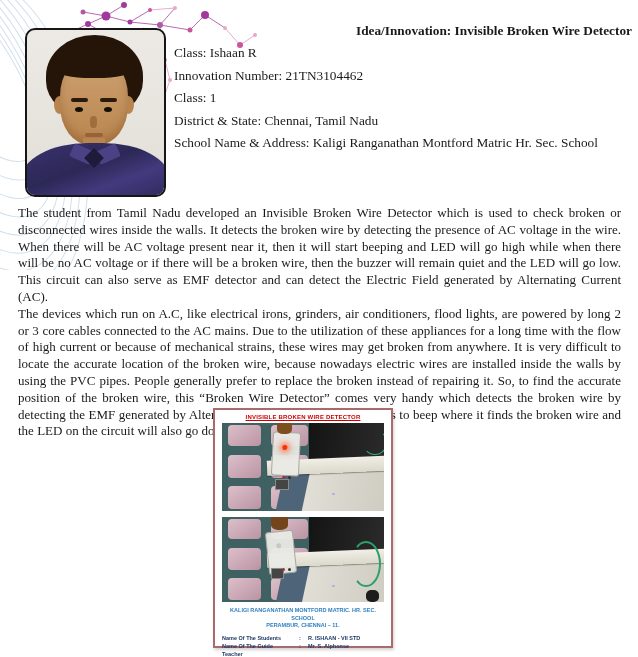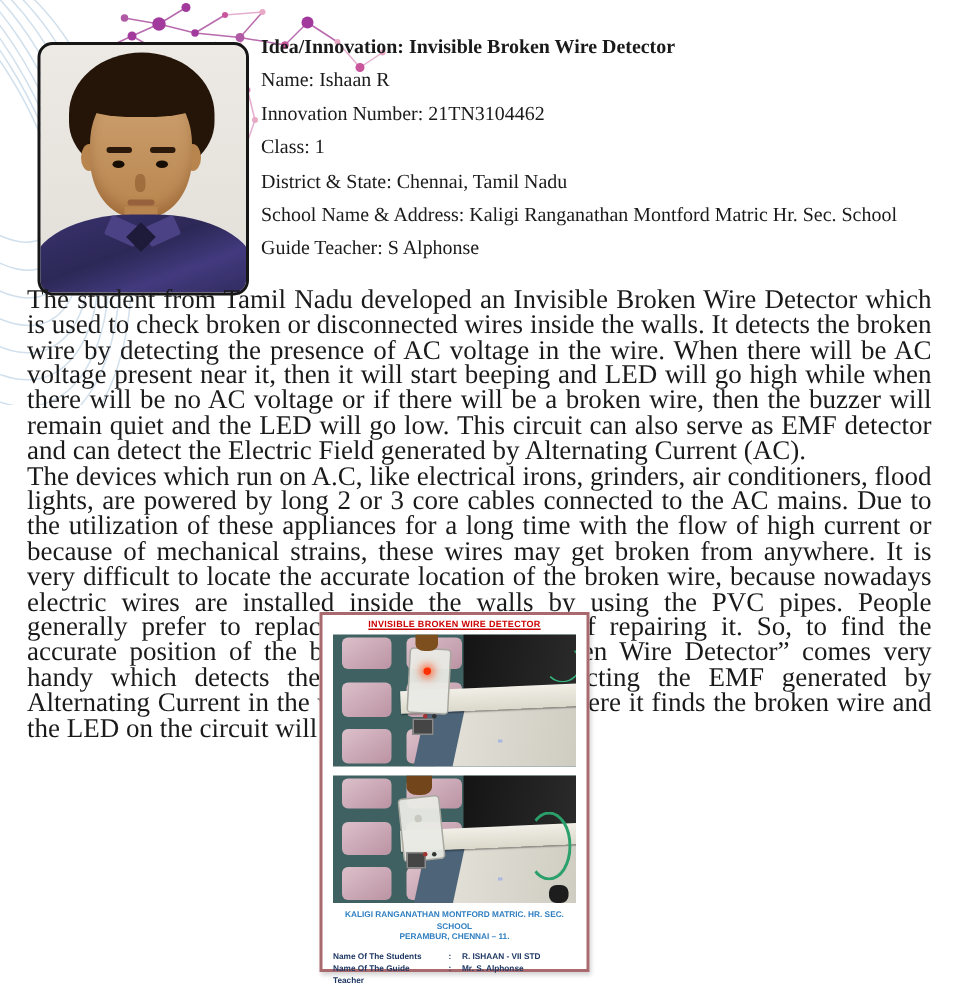--- a/index.html
+++ b/index.html
@@ -31,25 +31,25 @@
   .neck{top:108px;left:56px;width:22px;height:16px;background:#b9854e;}
   .shirt{bottom:0;left:-6px;right:-6px;height:52px;
          background:linear-gradient(160deg,#3a3370 0%,#2c2856 45%,#423a7e 70%,#302b5e 100%);
          border-radius:45% 45% 0 0/70% 70% 0 0;}
   .collar-l{bottom:34px;left:44px;width:22px;height:14px;background:#4a4284;transform:rotate(24deg);border-radius:2px;}
   .collar-r{bottom:34px;left:70px;width:22px;height:14px;background:#4a4284;transform:rotate(-24deg);border-radius:2px;}
   .vneck{bottom:30px;left:60px;width:14px;height:14px;background:#1d1a3a;transform:rotate(45deg);}
 
   
   .hdr{position:absolute;left:174px;top:20px;width:458px;z-index:3;font-size:13.3px;line-height:22.4px;}
-  .hdr .t{font-weight:bold;}
-
-  
-  .bodytext{position:absolute;left:18px;top:191px;width:603px;z-index:3;
-            font-size:18px;line-height:16.8px;text-align:justify;}
+  .hdr .t{font-weight:bold;text-align:right;}
+
+  
+  .bodytext{position:absolute;left:18px;top:205px;width:603px;z-index:3;
+            font-size:13px;line-height:16.8px;text-align:justify;}
   .bodytext p{margin:0;}
 
   
   .figure{position:absolute;left:213px;top:408px;width:180px;height:240px;box-sizing:border-box;
           border:2px solid #a96a6e;background:#fff;z-index:3;padding:3px 7px;
           box-shadow:1px 2px 3px rgba(0,0,0,.18);}
   .fig-title{font-family:"Liberation Sans",sans-serif;font-size:6px;font-weight:bold;color:#cc0000;
              text-decoration:underline;text-align:center;margin:1px 0 3px 0;letter-spacing:.2px;}
   .photo-box{position:relative;width:162px;height:88px;overflow:hidden;background:#3f6161;}
   .photo-box.b{height:85px;margin-top:6px;}
@@ -171,26 +171,25 @@
     <div class="mouth"></div>
     <div class="neck"></div>
     <div class="shirt"></div>
     <div class="collar-l"></div>
     <div class="collar-r"></div>
     <div class="vneck"></div>
   </div>
 
   <div class="hdr">
     <div class="t">Idea/Innovation: Invisible Broken Wire Detector</div>
-    <div>Name: Ishaan R</div>
+    <div>Class: Ishaan R</div>
     <div>Innovation Number: 21TN3104462</div>
     <div>Class: 1</div>
     <div>District &amp; State: Chennai, Tamil Nadu</div>
     <div>School Name &amp; Address: Kaligi Ranganathan Montford Matric Hr. Sec. School</div>
-    <div>Guide Teacher: S Alphonse</div>
   </div>
 
   <div class="bodytext">
     <p>The student from Tamil Nadu developed an Invisible Broken Wire Detector which is used to check broken or disconnected wires inside the walls. It detects the broken wire by detecting the presence of AC voltage in the wire. When there will be AC voltage present near it, then it will start beeping and LED will go high while when there will be no AC voltage or if there will be a broken wire, then the buzzer will remain quiet and the LED will go low. This circuit can also serve as EMF detector and can detect the Electric Field generated by Alternating Current (AC).</p>
     <p>The devices which run on A.C, like electrical irons, grinders, air conditioners, flood lights, are powered by long 2 or 3 core cables connected to the AC mains. Due to the utilization of these appliances for a long time with the flow of high current or because of mechanical strains, these wires may get broken from anywhere. It is very difficult to locate the accurate location of the broken wire, because nowadays electric wires are installed inside the walls by using the PVC pipes. People generally prefer to replace the broken instead of repairing it. So, to find the accurate position of the broken wire, this “Broken Wire Detector” comes very handy which detects the broken wire by detecting the EMF generated by Alternating Current in the wire. It stops to beep where it finds the broken wire and the LED on the circuit will also go down.</p>
   </div>
 
   <div class="figure">
     <div class="fig-title">INVISIBLE BROKEN WIRE DETECTOR</div>
 

